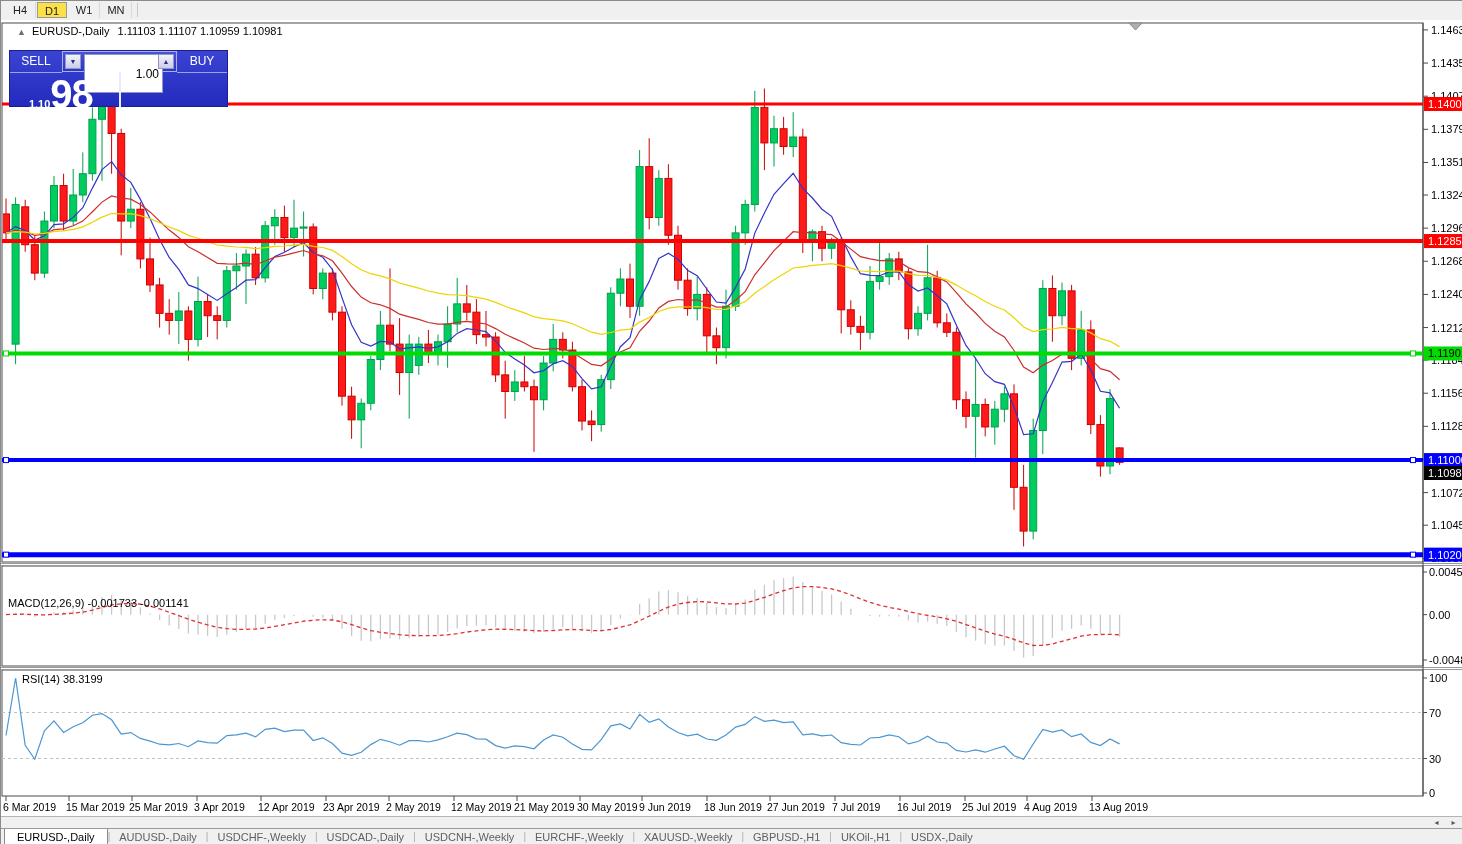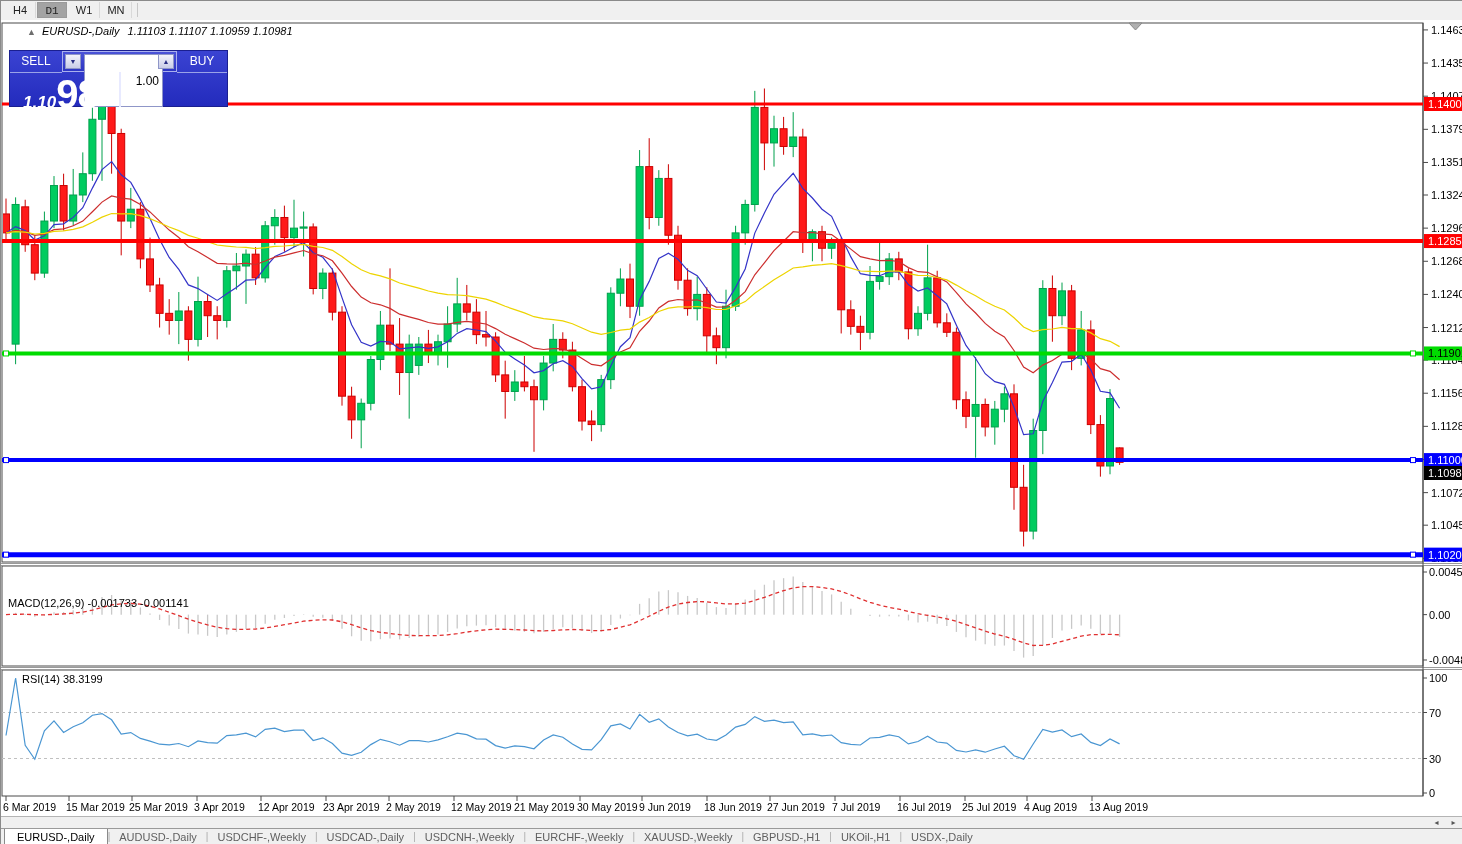--- a/index.html
+++ b/index.html
@@ -3,39 +3,39 @@
 <meta charset="utf-8">
 <style>
   html,body{margin:0;padding:0;width:1462px;height:844px;overflow:hidden;background:#f0f0f0;
     font-family:"Liberation Sans",sans-serif;-webkit-font-smoothing:antialiased;}
   .abs{position:absolute;}
   #frame{position:absolute;inset:0;border:1px solid #8a8a8a;box-sizing:border-box;}
   
   #toolbar{left:0;top:0;width:1462px;height:19px;background:#f0f0f0;border-bottom:3px solid #0f172a;}
   .tfbtn{position:absolute;top:1px;height:16px;width:30px;line-height:16px;text-align:center;
     font-size:11px;color:#222;cursor:default;border-right:1px solid #d9d9d9;}
-  .tfbtn.active{background:#a3a3a3;border:1px solid #9a9a9a;box-sizing:border-box;font-family:Liberation Mono, monospace;}
+  .tfbtn.active{background:#fde047;border:1px solid #9a9a9a;box-sizing:border-box;}
   .tbdiv{position:absolute;top:2px;height:14px;width:1px;background:#c8c8c8;}
   
-  #chart-title{left:26px;top:24px;height:13px;font-size:11px;color:#000;white-space:nowrap;z-index:30;font-style:italic;}
+  #chart-title{left:16px;top:24px;height:13px;font-size:11px;color:#000;white-space:nowrap;z-index:30;}
   #chart-title .col{color:#6e6e6e;font-size:9px;margin-right:6px;}
   #chart-title .vals{margin-left:8px;}
   
   #oneclick{left:8px;top:49px;width:219px;height:57px;background:linear-gradient(#3a43d2,#232bbd);
     border:1px solid #1a1f90;box-sizing:border-box;z-index:30;}
   .ocbtn{position:absolute;top:0;width:52px;height:21px;color:#fff;font-size:12px;text-align:center;
     line-height:20px;border-bottom:1px solid #9aa3e8;cursor:pointer;}
   #vol-wrap{position:absolute;left:52px;top:0;width:115px;height:21px;background:linear-gradient(#4a52d8,#2d35c4);
     border:1px solid #aab0ee;box-sizing:border-box;}
   .spin{position:absolute;top:2px;width:16px;height:15px;background:linear-gradient(#f2f3fb,#c9cde8);
     border:1px solid #8f96c8;box-sizing:border-box;text-align:center;line-height:13px;font-size:7px;color:#2a2f85;cursor:pointer;}
   #vol-input{position:absolute;left:21px;top:2px;width:71px;height:15px;border:1px solid #8f96c8;
-    font-size:12px;text-align:right;padding:18px 3px;font-family:"Liberation Sans",sans-serif;}
+    font-size:12px;text-align:right;padding:11px 3px;font-family:"Liberation Sans",sans-serif;}
   .bigprice{position:absolute;top:21px;height:35px;color:#fff;white-space:nowrap;text-align:center;}
-  .bigprice .pre{font-size:17px;font-weight:bold;vertical-align:baseline;font-style:italic;}
+  .bigprice .pre{font-size:11px;font-weight:bold;vertical-align:baseline;}
   .bigprice .big{font-size:40px;font-weight:bold;letter-spacing:-1px;}
   .bigprice .sup{font-size:13px;font-weight:bold;vertical-align:18px;}
   #sell-panel{left:0;width:109px;border-right:2px solid #e8eaff;}
   #buy-panel{left:111px;width:106px;margin-top:46px;}
   
   .indlabel{font-size:11px;color:#000;z-index:20;white-space:nowrap;}
   
   #hscroll{left:0;top:815px;width:1462px;height:12px;background:#f0f0f0;border-top:1px solid #b4b4b4;}
   .scr-arrow{position:absolute;top:1px;width:15px;height:10px;font-size:8px;color:#555;text-align:center;line-height:10px;cursor:pointer;}
   

